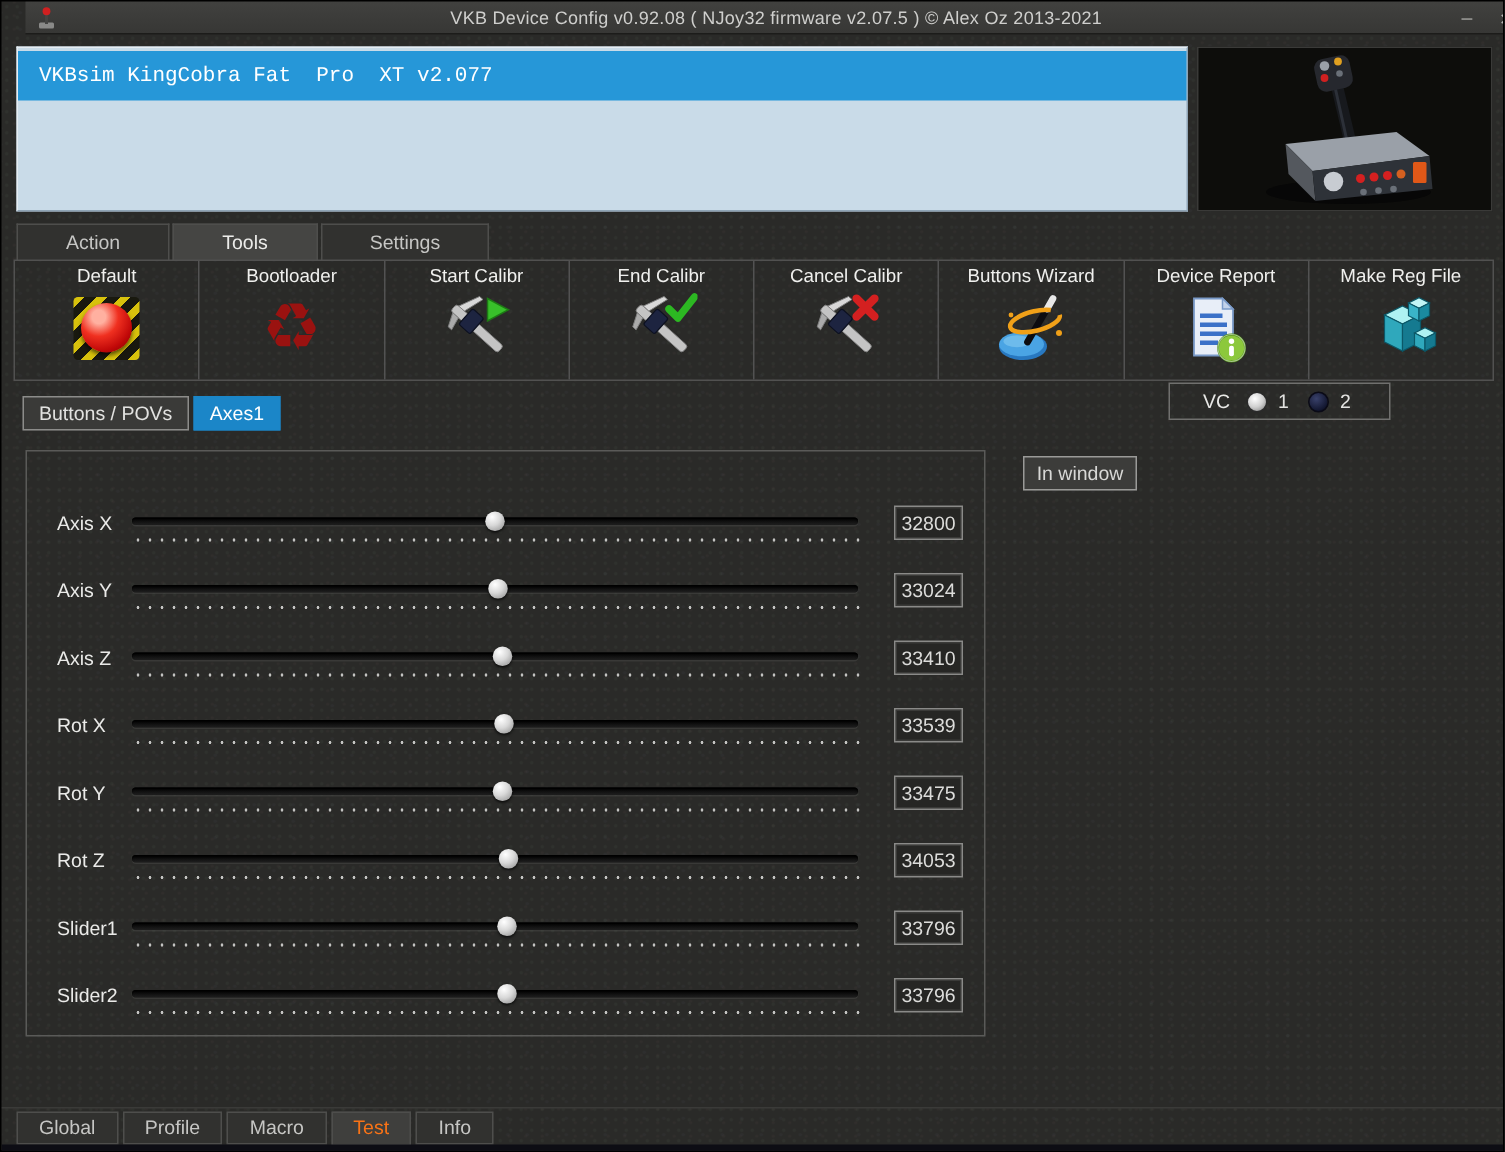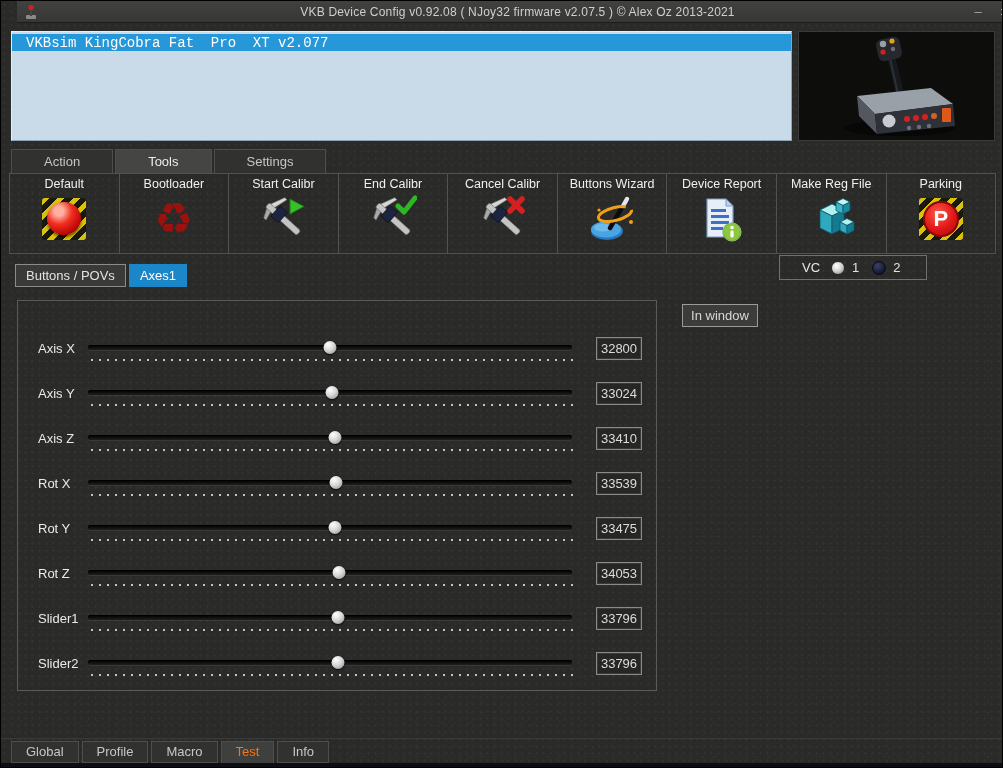--- a/index.html
+++ b/index.html
@@ -33,21 +33,21 @@
   .win-controls { position:absolute; right:6px; top:0; height:22px; display:flex; gap:10px; align-items:center; }
   .win-btn { color:#a8a8a6; font-size:13px; line-height:22px; width:16px; text-align:center; cursor:default; }
   .win-btn.close { font-size:14px; color:#b8b8b6; }
 
   
   .device-list {
     position:absolute; left:10px; top:30px; width:781px; height:110px;
     background:#c9dbe8; border:1px solid #e6edf3; border-right-color:#8fa4b5; border-bottom-color:#8fa4b5;
   }
   .device-item {
-    position:relative; height:17px; margin-top:2px; background:#2697d8;
+    position:relative; height:33px; margin-top:2px; background:#2697d8;
     font-family:"Liberation Mono", monospace; font-size:14px; color:#fff;
     display:flex; align-items:center; white-space:pre;
   }
   .device-item .dev-name { position:absolute; left:14px; }
   .device-item .dev-type { position:absolute; left:478px; }
 
   .device-photo {
     position:absolute; left:797px; top:30px; width:197px; height:110px;
     background:#0d0d0b; border:1px solid #3a3a38;
   }
@@ -327,28 +327,20 @@
             <polygon points="30,8 37,11.5 37,20 30,16.5" fill="#3ab4c8"></polygon>
             <polygon points="44,8 37,11.5 37,20 44,16.5" fill="#1a8aa0"></polygon>
             <polygon points="34,28 41,24.5 48,28 41,31.5" fill="#aef2f2"></polygon>
             <polygon points="34,28 41,31.5 41,40 34,36.5" fill="#2fa8bc"></polygon>
             <polygon points="48,28 41,31.5 41,40 48,36.5" fill="#157a90"></polygon>
           </g>
         </svg>
       </div>
     </div>
 
-    <div class="tool">
-      <div class="tool-label">Parking</div>
-      <div class="tool-icon">
-        <div class="hazard">
-            <div class="pcircle">P</div>
-          </div>
-      </div>
-    </div>
 
   </div>
 
   <div class="subtabs">
     <div class="subtab">Buttons / POVs</div>
     <div class="subtab active">Axes1</div>
   </div>
 
   <div class="vc-box">
     <span class="vc-label">VC</span>

